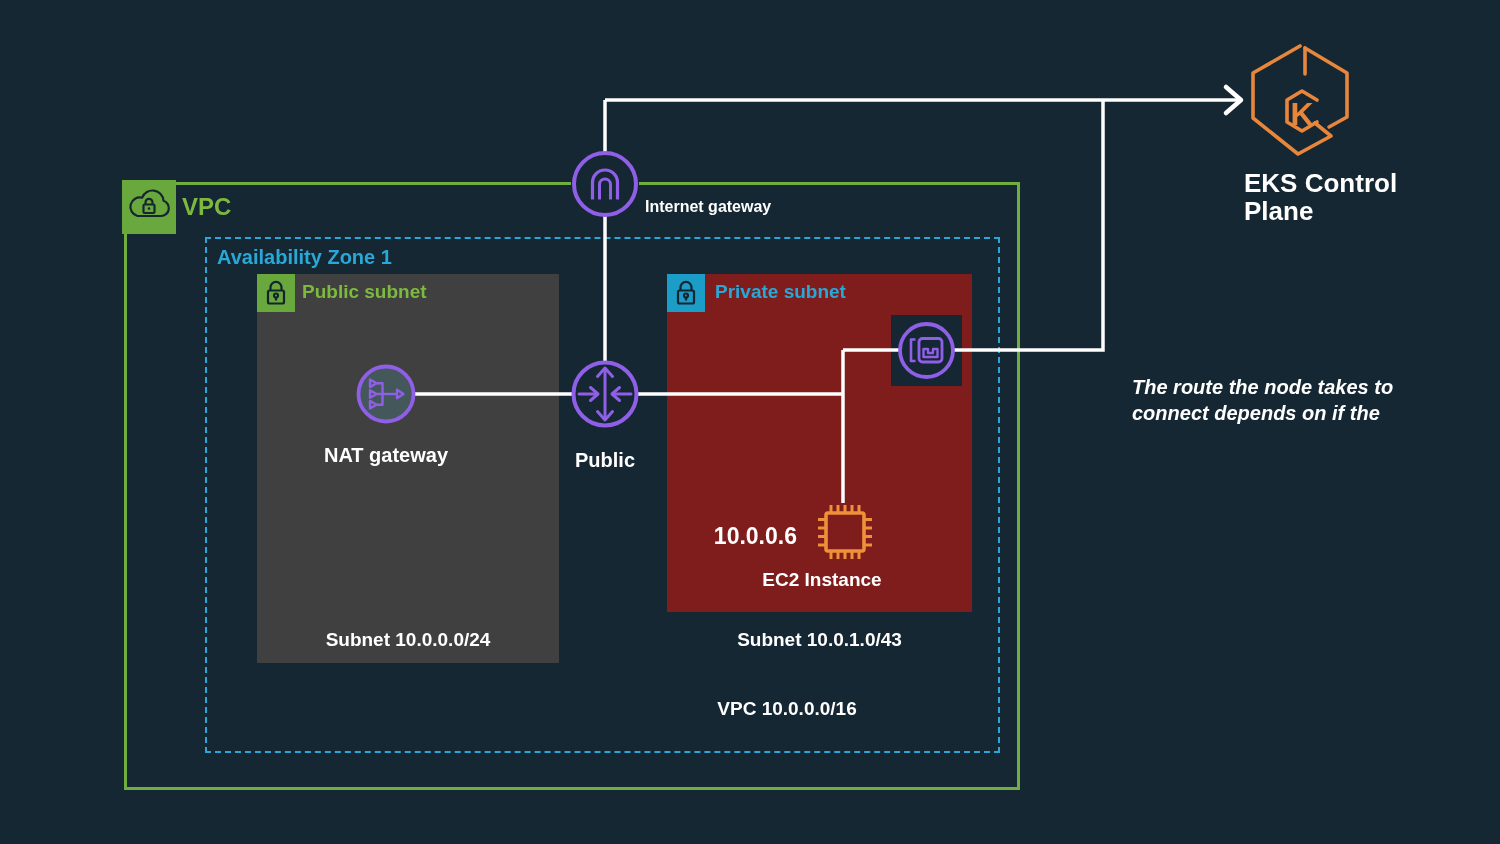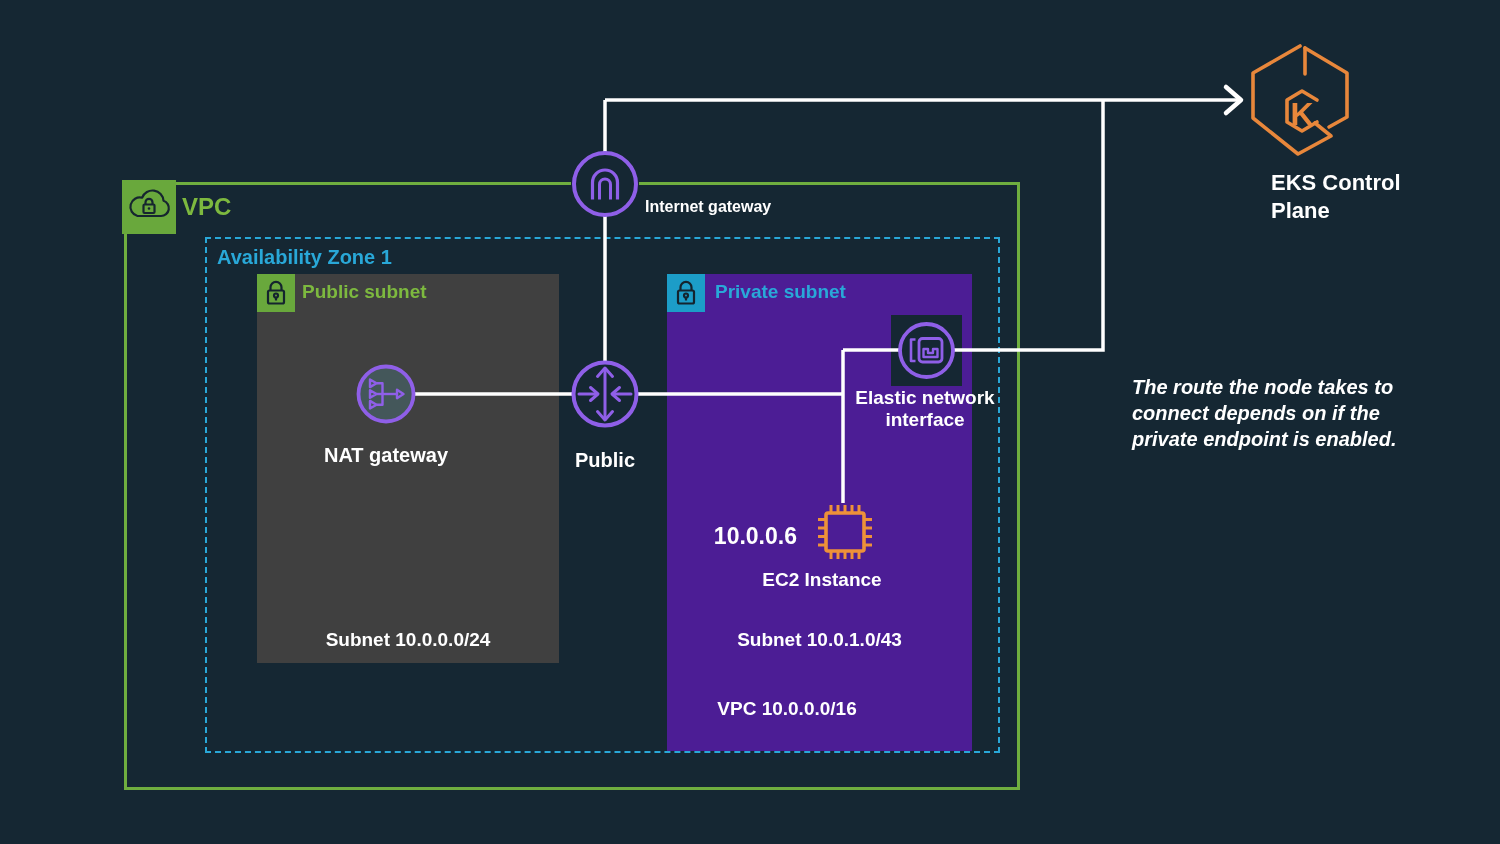--- a/index.html
+++ b/index.html
@@ -15,21 +15,21 @@
   .cx{transform:translateX(-50%);text-align:center;}
   .rx{transform:translateX(-100%);text-align:right;}
 
   
   #vpc-box{left:124px;top:182px;width:896px;height:608px;border:3px solid #6FAE3F;box-sizing:border-box;z-index:1;}
   #vpc-tag{left:-5px;top:-5px;width:54px;height:54px;background:#69A83C;z-index:2;}
   #vpc-label{left:55px;top:8px;font-size:24px;color:#7DB93F;}
   #az-box{left:78px;top:52px;width:795px;height:516px;border:2.5px dashed #29A8D8;box-sizing:border-box;text-decoration:underline;}
   #az-label{left:10px;top:7px;font-size:20px;color:#29A8D8;}
   #public-box{left:50px;top:35px;width:302px;height:389px;background:#404040;}
-  #private-box{left:460px;top:35px;width:305px;height:477px;background:#4c1d95;}
+  #private-box{left:460px;top:35px;width:305px;height:338px;background:#7f1d1d;}
   .subnet-tag{left:0;top:0;width:38px;height:38px;}
   #public-tag{background:#69A83C;}
   #private-tag{background:#1C9DC8;}
   #public-label{left:45px;top:7px;font-size:19px;color:#7DB93F;}
   #private-label{left:48px;top:7px;font-size:19px;color:#29A8D8;}
   .cidr{left:0;top:355px;width:100%;text-align:center;font-size:19px;}
 
   
   .patch{background:#152733;z-index:2;}
   #connector-layer{left:0;top:0;z-index:3;}
@@ -142,24 +142,20 @@
   <div class="lbl toplbl cx" style="left:605px;top:449px;font-size:20px;">Public</div>
 
   <svg class="abs icon" style="left:894px;top:318px;" width="65" height="65" viewBox="0 0 65 65">
     <circle cx="32.5" cy="32.5" r="26.5" fill="#152733" stroke="#8F5FE8" stroke-width="3.8"></circle>
     <g fill="none" stroke="#8F5FE8" stroke-linejoin="round">
       <path d="M 21.5 21.5 H 17 V 43 H 21.5" stroke-width="2.6"></path>
       <rect x="25" y="20.5" width="23" height="23.5" rx="3.5" stroke-width="2.8"></rect>
       <path d="M 29.5 39 V 31 H 34 V 35 H 39 V 31 H 43.5 V 39 Z" stroke-width="2.4"></path>
     </g>
   </svg>
-  <div class="lbl toplbl cx" style="left:925px;top:387px;font-size:19px;">
-    <div>Elastic network</div>
-    <div>interface</div>
-  </div>
 
   <svg class="abs icon" style="left:811px;top:498px;" width="68" height="68" viewBox="0 0 68 68">
     <rect x="15" y="15" width="38" height="38" rx="2" fill="none" stroke="#EE9139" stroke-width="3.6"></rect>
     <g stroke="#EE9139" stroke-width="3">
       <path d="M20 7V15 M27 7V15 M34 7V15 M41 7V15 M48 7V15"></path>
       <path d="M20 53V61 M27 53V61 M34 53V61 M41 53V61 M48 53V61"></path>
       <path d="M7 21.5H15 M7 30H15 M7 38.5H15 M7 47H15"></path>
       <path d="M53 21.5H61 M53 30H61 M53 38.5H61 M53 47H61"></path>
     </g>
   </svg>
@@ -168,26 +164,25 @@
 
   <svg class="abs icon" style="left:1246px;top:42px;" width="108" height="118" viewBox="-54 -59 108 118">
     <g fill="none" stroke="#E8873B" stroke-width="3.6" stroke-linejoin="round" stroke-linecap="round">
       <path d="M 0 -55 L -47 -28 L -47 17 L -2 53 L 31 35 L 15 22"></path>
       <path d="M 5 -53 L 47 -28 L 47 16 L 29 26"></path>
       <path d="M 5 -53 L 5 -27"></path>
       <path d="M 17 -1 L 2 -10 L -13 -1 L -13 21 L 2 30 L 17 21"></path>
     </g>
     <text x="2" y="24" font-size="32" font-weight="bold" text-anchor="middle" fill="#E8873B" font-family="&quot;Liberation Sans&quot;, sans-serif">K</text>
   </svg>
-  <div class="lbl toplbl" style="left:1244px;top:169px;font-size:22px;line-height:28px;margin-left:27px;">
+  <div class="lbl toplbl" style="left:1244px;top:169px;font-size:26px;line-height:28px;">
     <div>EKS Control</div>
     <div>Plane</div>
   </div>
 
   <div class="lbl toplbl cx" style="left:787px;top:698px;font-size:19px;">VPC 10.0.0.0/16</div>
 
   <div id="note" class="abs toplbl lbl">
     <div>The route the node takes to</div>
     <div>connect depends on if the</div>
-    <div>private endpoint is enabled.</div>
   </div>
 
 </div>
 
 </body></html>

